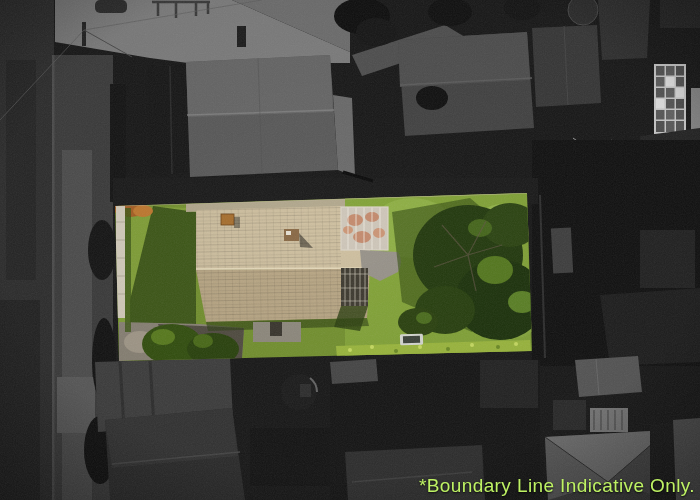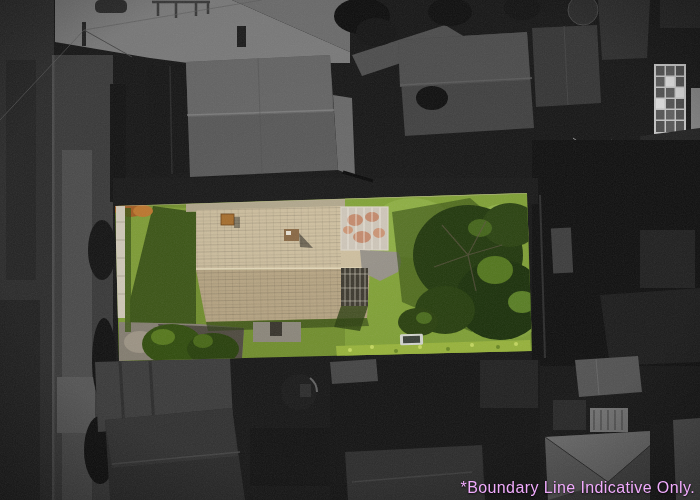--- a/index.html
+++ b/index.html
@@ -9,22 +9,22 @@
     height: 500px;
     overflow: hidden;
     background: #141414;
     font-family: "Liberation Sans", sans-serif;
   }
   .stage svg { position: absolute; top: 0; left: 0; display: block; }
   .caption {
     position: absolute;
     right: 5px;
     bottom: 3px;
-    color: #f0abfc;
-    font-size: 16px;
+    color: #bef264;
+    font-size: 19px;
     letter-spacing: 0.4px;
     text-shadow: 0 1px 2px rgba(0,0,0,0.8);
     white-space: nowrap;
   }
 </style>
 </head>
 <body>
 
 <div class="stage">
 <svg width="700" height="500" viewBox="0 0 700 500">

